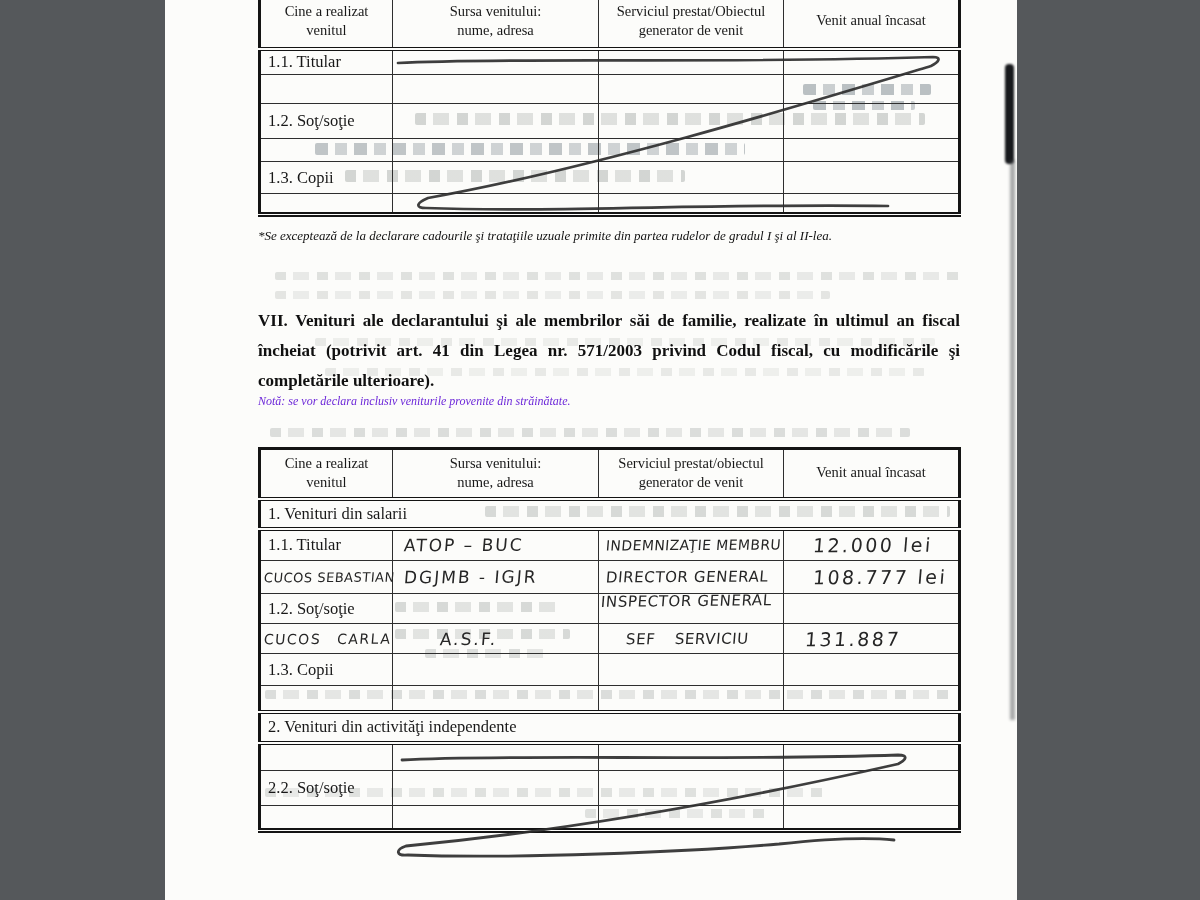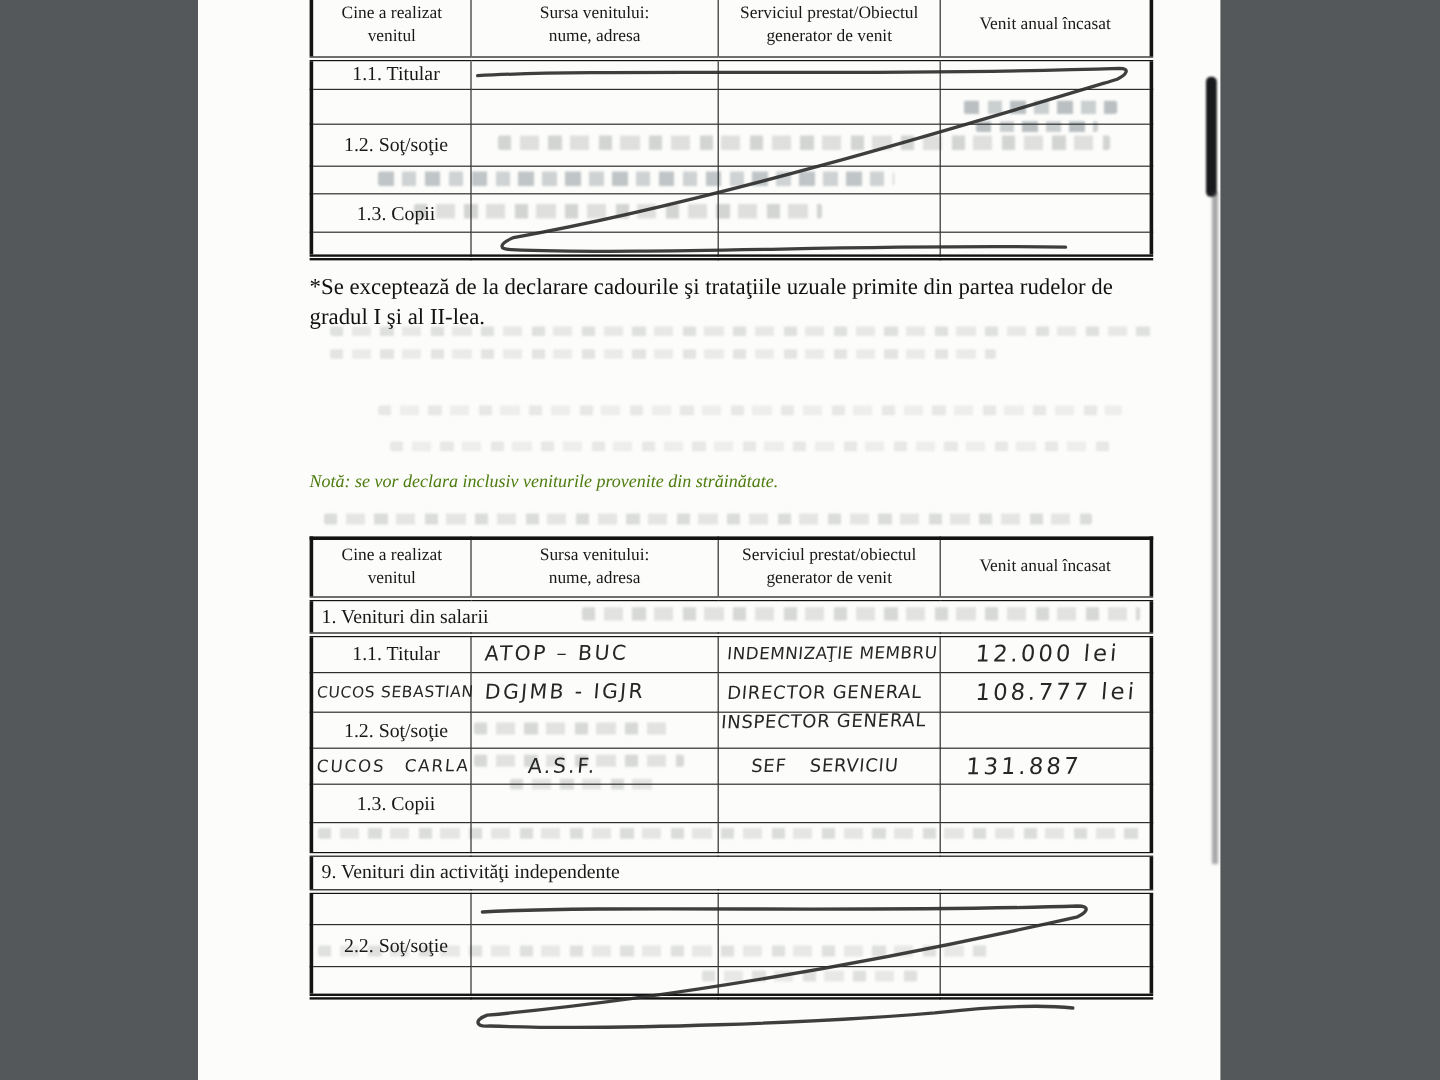--- a/index.html
+++ b/index.html
@@ -36,21 +36,21 @@
   table.t1{ top:-7px; border:3px solid #141414; border-bottom:5px double #141414; }
   table.t2{ top:447px; border:3px solid #141414; border-bottom:5px double #141414; }
   .tbl th, .tbl td{
     border:1.4px solid #2e2e2e; padding:0 0 0 7px; vertical-align:middle;
     color:#181818; overflow:visible;
   }
   .tbl th{
     font-weight:normal; font-size:14.5px; line-height:1.35; text-align:center;
     padding:2px 4px; border-bottom:4px double #131313;
   }
-  .tbl td.lbl{ font-size:16.5px;text-align:center; }
+  .tbl td.lbl{ font-size:16.5px; }
   .tbl tr.sec td{
     font-weight:normal; font-size:16.5px;
     border-top:4px double #131313; border-bottom:4px double #131313;
   }
   .l2{ display:block; }
 
   
   .hw{
     display:inline-block; transform:skewX(-5deg) rotate(-.3deg);
     font-family:"DejaVu Sans", sans-serif; color:#262626; white-space:nowrap;
@@ -65,29 +65,29 @@
   .hw-center{ margin-left:40px; }
   .hw-float{
     position:absolute; z-index:3; transform:skewX(-5deg) rotate(-.6deg);
     font-family:"DejaVu Sans", sans-serif; color:#262626; white-space:nowrap;
     font-size:15px; letter-spacing:.6px;
   }
 
   
   .footnote{
     position:absolute; left:93px; top:228px; width:716px;
-    font-size:19px; color:#111; line-height:1.3;
+    font-style:italic; font-size:13px; color:#111; line-height:1.3;
   }
   .heading{
     position:absolute; left:93px; top:306px; width:702px;
     font-weight:bold; font-size:17px; line-height:30px; text-align:justify; color:#101010;
   }
   .note{
     position:absolute; left:93px; top:394px; width:702px;
-    font-style:italic; font-size:15px; color:#4d7c0f;
+    font-style:italic; font-size:12px; color:#6d28d9;
   }
 
   svg.strikes{ position:absolute; left:0; top:0; z-index:2; pointer-events:none; }
 </style>
 </head>
 <body>
 
 <div class="stage">
   <div class="page">
 
@@ -160,20 +160,21 @@
         <td></td>
             <td></td>
             <td></td>
             <td></td>
       </tr>
     </tbody>
       </table>
 
     <div class="footnote">*Se exceptează de la declarare cadourile şi trataţiile uzuale primite din partea rudelor de gradul I şi al II-lea.</div>
 
+    <div class="heading">VII. Venituri ale declarantului şi ale membrilor săi de familie, realizate în ultimul an fiscal încheiat (potrivit art. 41 din Legea nr. 571/2003 privind Codul fiscal, cu modificările şi completările ulterioare).</div>
     <div class="note">Notă: se vor declara inclusiv veniturile provenite din străinătate.</div>
 
     <table class="tbl t2">
       <colgroup>
           <col style="width:133px">
           <col style="width:206px">
           <col style="width:185px">
           <col style="width:176px">
         </colgroup>
       <tbody>
@@ -216,21 +217,21 @@
             <td></td>
             <td></td>
       </tr>
       <tr style="height:26px">
         <td></td>
             <td></td>
             <td></td>
             <td></td>
       </tr>
       <tr class="sec" style="height:31px">
-        <td colspan="4">9. Venituri din activităţi independente</td>
+        <td colspan="4">2. Venituri din activităţi independente</td>
       </tr>
       <tr style="height:28px">
         <td></td>
             <td></td>
             <td></td>
             <td></td>
       </tr>
       <tr style="height:35px">
         <td class="lbl">2.2. Soţ/soţie</td>
         <td></td>

